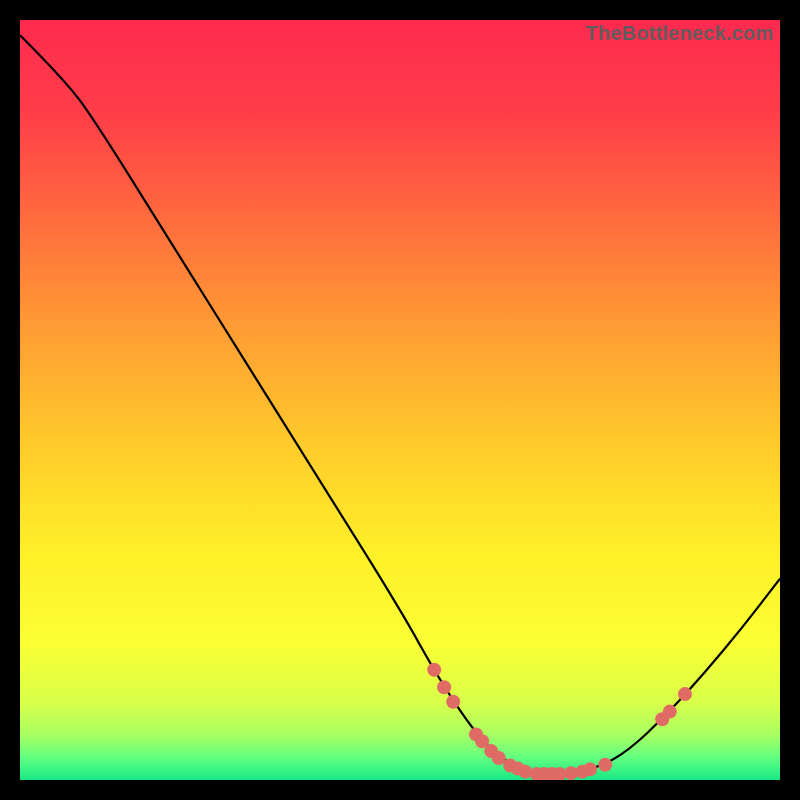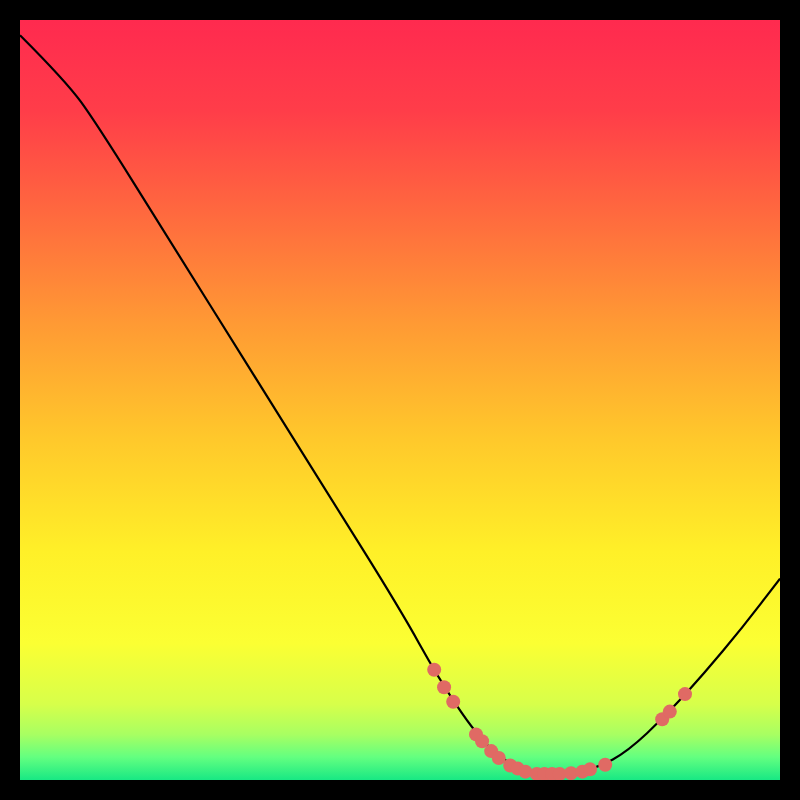--- a/index.html
+++ b/index.html
@@ -30,20 +30,21 @@
     user-select: none;
   }
   svg {
     display: block;
   }
 </style>
 </head>
 <body>
 
 <div class="frame">
+  <div class="attribution">TheBottleneck.com</div>
 
   <svg id="chart-svg" width="760" height="760" viewBox="0 0 760 760" preserveAspectRatio="none">
     <defs>
       <linearGradient id="bg-grad" x1="0" y1="0" x2="0" y2="1">
           <stop offset="0.00%" stop-color="#ff2a4f"></stop>
           <stop offset="12.00%" stop-color="#ff3d49"></stop>
           <stop offset="26.00%" stop-color="#ff6b3e"></stop>
           <stop offset="40.00%" stop-color="#ff9a34"></stop>
           <stop offset="55.00%" stop-color="#ffc82b"></stop>
           <stop offset="70.00%" stop-color="#fff028"></stop>

